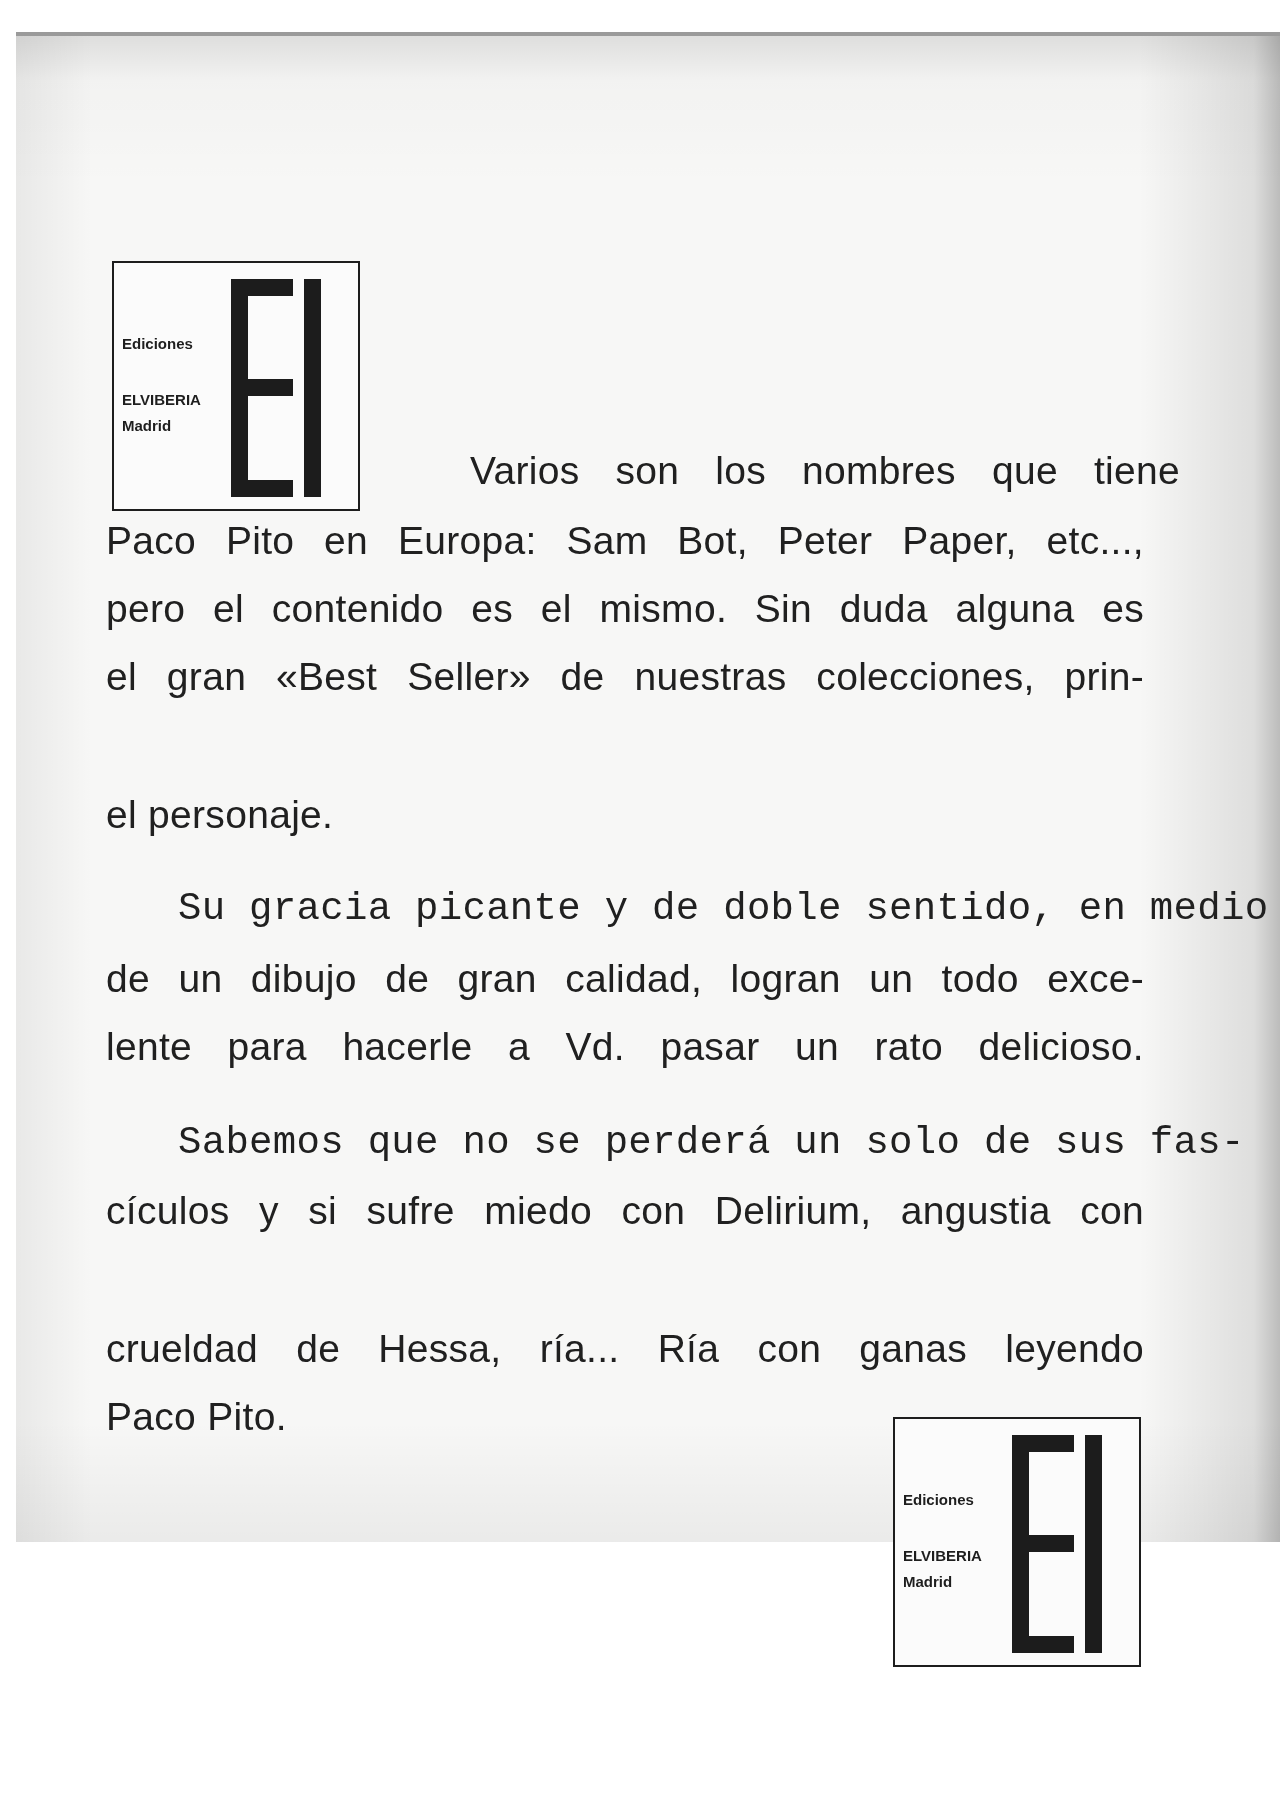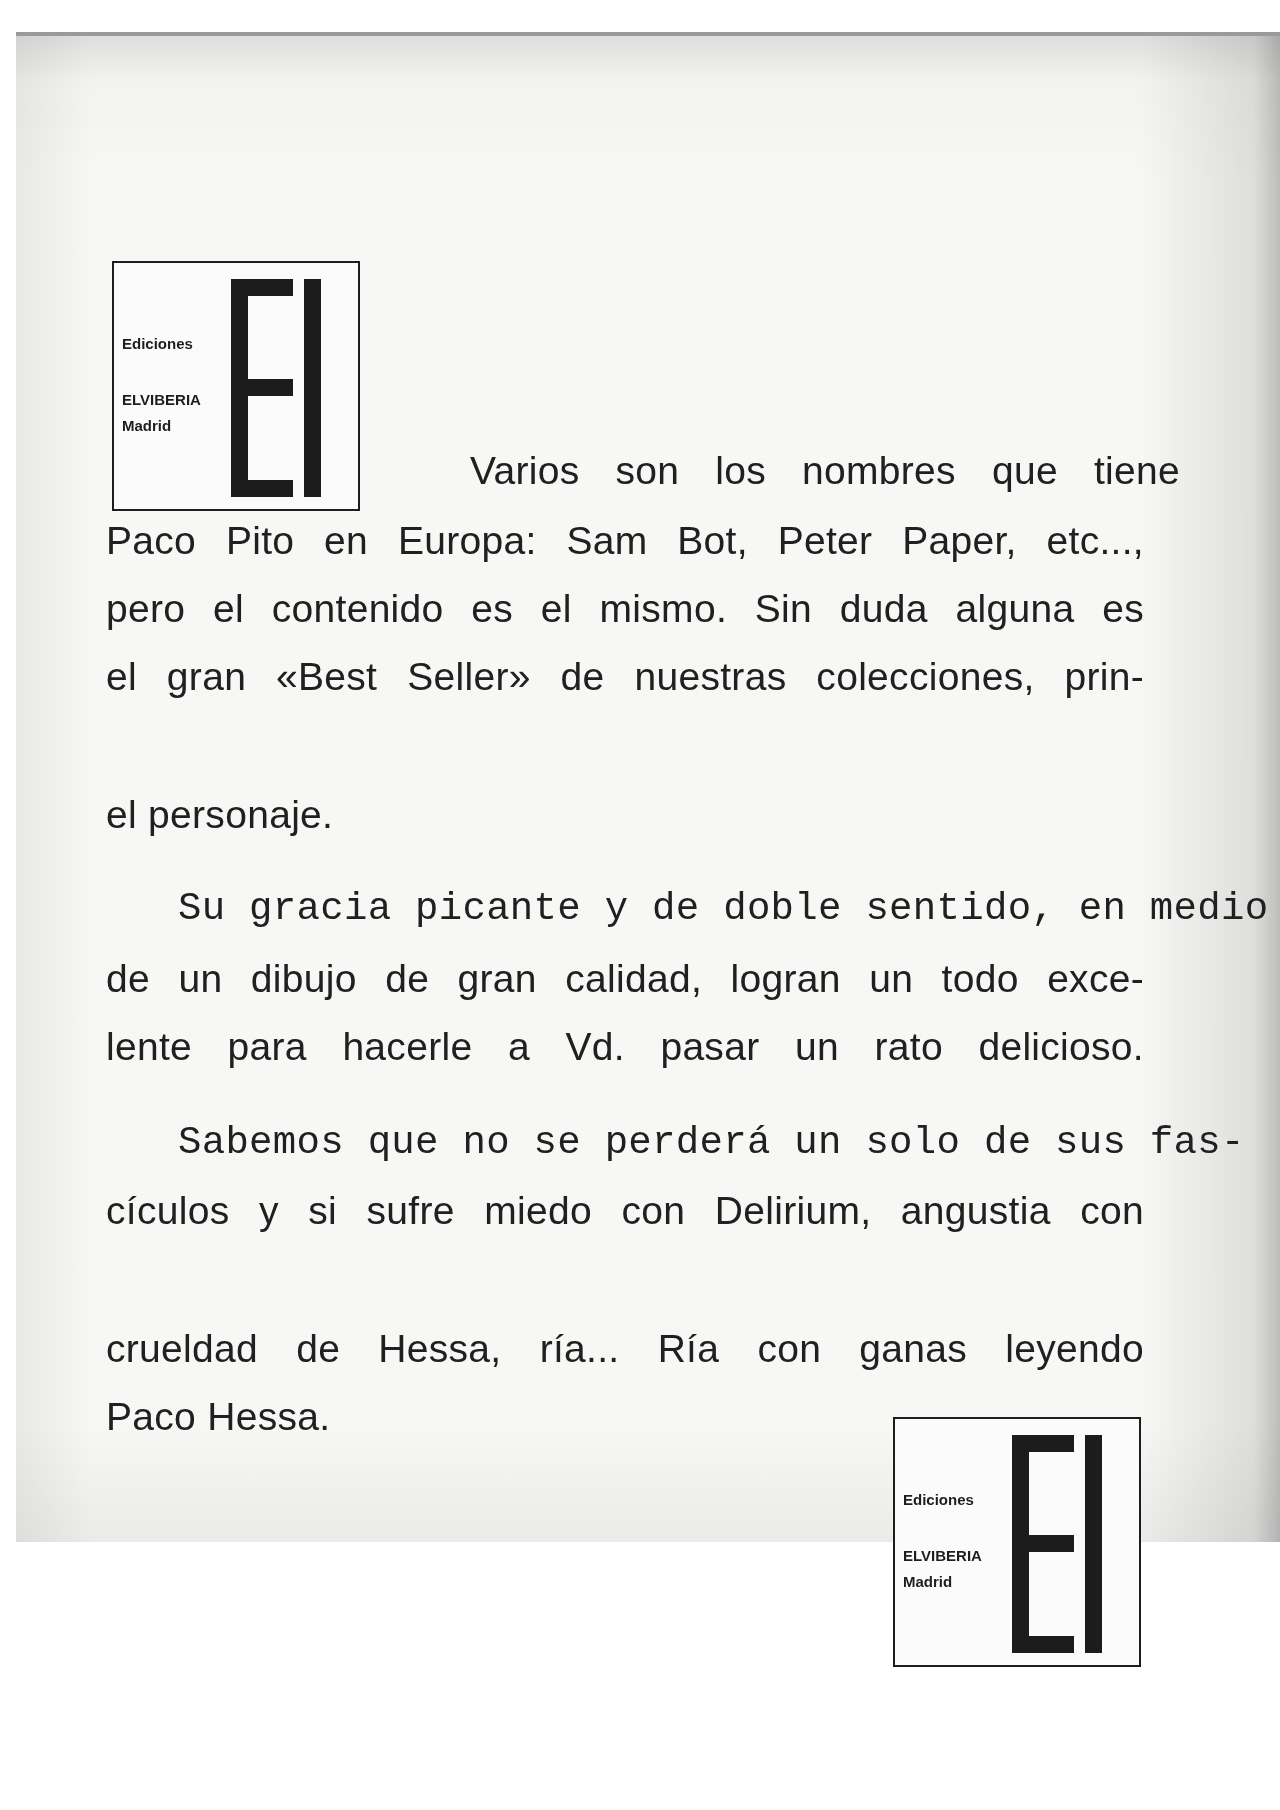--- a/index.html
+++ b/index.html
@@ -109,21 +109,21 @@
   <div class="line" style="top:618px">el gran «Best Seller» de nuestras colecciones, prin-</div>
   <div class="line last" style="top:756px">el personaje.</div>
 
   <div class="line indent" style="top:850px">Su gracia picante y de doble sentido, en medio</div>
   <div class="line" style="top:920px">de un dibujo de gran calidad, logran un todo exce-</div>
   <div class="line indent" style="top:1084px">Sabemos que no se perderá un solo de sus fas-</div>
 
   <div class="line" style="top:988px">lente para hacerle a Vd. pasar un rato delicioso.</div>
   <div class="line" style="top:1152px">cículos y si sufre miedo con Delirium, angustia con</div>
   <div class="line" style="top:1290px">crueldad de Hessa, ría... Ría con ganas leyendo</div>
-  <div class="line last" style="top:1358px">Paco Hessa.</div>
+  <div class="line last" style="top:1358px">Paco Pito.</div>
 
   <div class="logo logo-2" style="top:1381px">
     <span class="lbl lbl-ediciones">Ediciones</span>
     <span class="lbl lbl-elviberia">ELVIBERIA</span>
     <span class="lbl lbl-madrid">Madrid</span>
     <div>
       <div class="mark-e-stem"></div>
       <div class="mark-e-top"></div>
       <div class="mark-e-mid"></div>
       <div class="mark-e-bot"></div>

